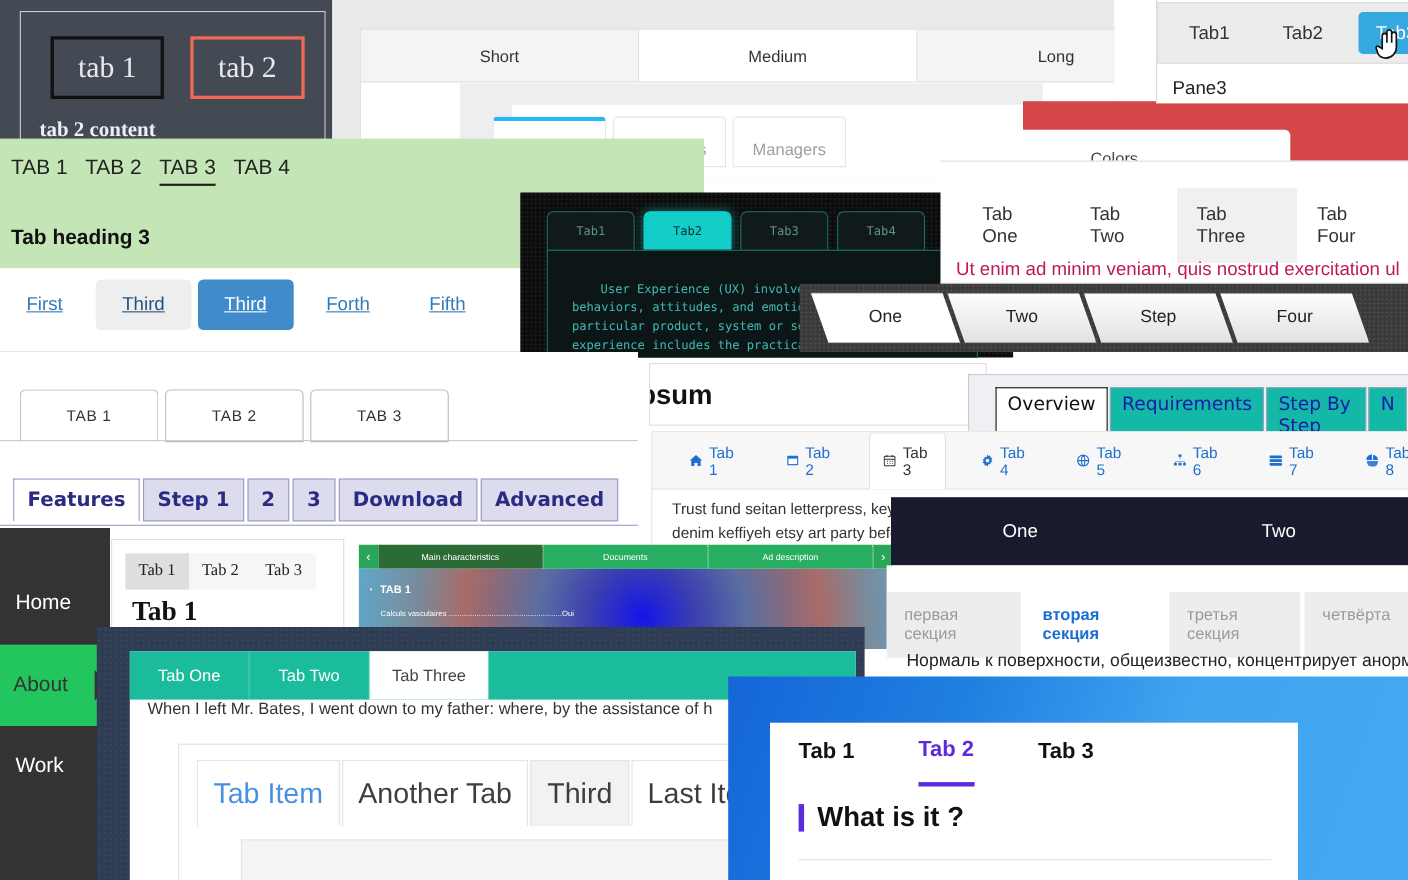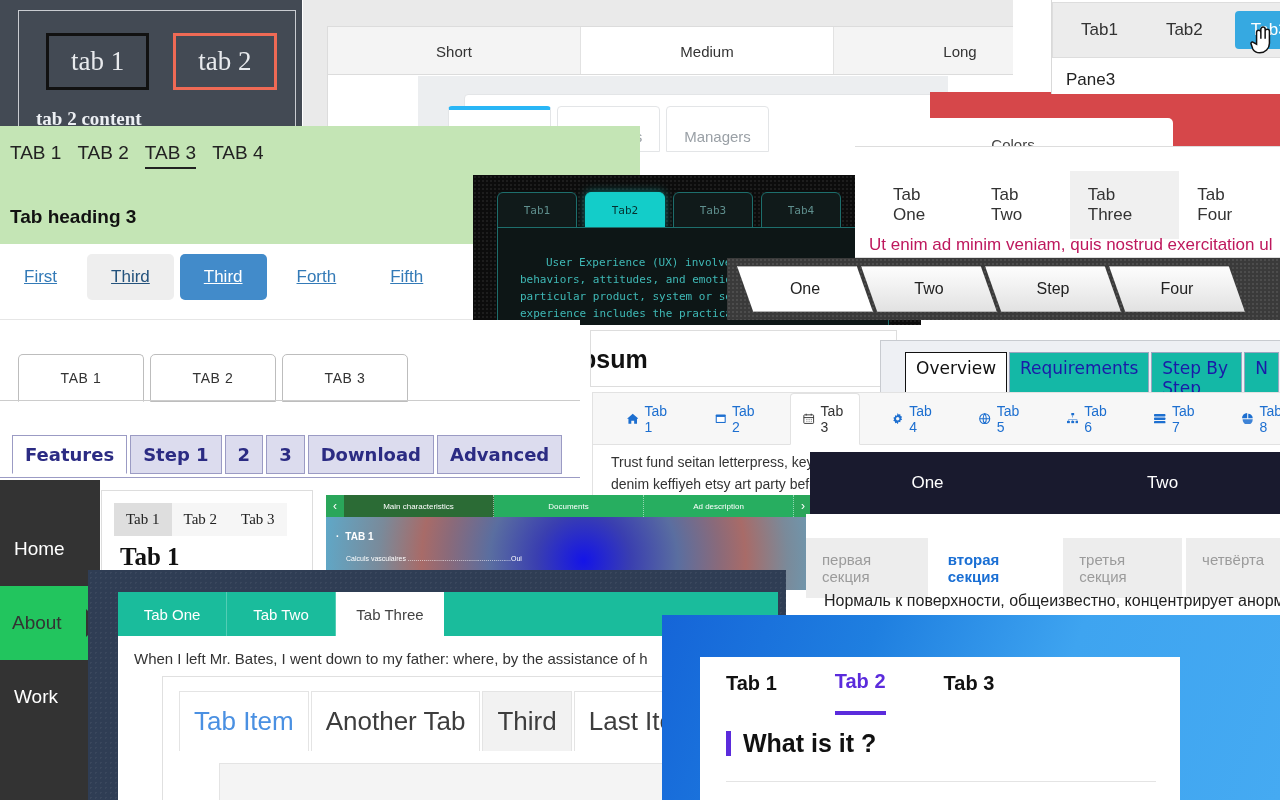--- a/index.html
+++ b/index.html
@@ -148,21 +148,21 @@
   .l18 .pane .h:before{content:"·";margin-right:6px;}
   .l18 .pane .r{position:absolute;left:20px;top:38px;font-size:7px;color:#fff;}
 
   
   .l19{left:88px;top:570px;width:698px;height:230px;background:#2f3d54;
       background-image:radial-gradient(rgba(255,255,255,.05) 1px, transparent 1px);background-size:5px 5px;}
   .l19 .card{position:absolute;left:30px;top:22px;width:660px;height:210px;background:#fff;}
   .l19 .bar{position:absolute;left:0;top:0;width:100%;height:44px;background:#1abc9c;display:flex;}
   .l19 .t{width:108px;display:flex;align-items:center;justify-content:center;font-size:15px;color:#fff;border-right:1px solid rgba(255,255,255,.25);}
   .l19 .t.active{background:#fff;color:#444;border-right:none;}
-  .l19 .p{position:absolute;left:16px;top:58px;font-size:15px;color:#333;white-space:nowrap;}
+  .l19 .p{position:absolute;left:16px;top:44px;font-size:15px;color:#333;white-space:nowrap;}
   .l19 .inner{position:absolute;left:44px;top:84px;width:600px;height:130px;background:#fff;border:1px solid #e0e0e0;}
   .l19 .itabs{position:absolute;left:16px;top:14px;display:flex;}
   .l19 .it{padding:14px 14px;font-size:26px;color:#3d3d3d;border:1px solid #e4e4e4;border-bottom:none;background:#fff;margin-right:2px;}
   .l19 .it.active{color:#4a90e2;}
   .l19 .it.hl{background:#f2f2f2;}
   .l19 .ipane{position:absolute;left:56px;top:86px;width:540px;height:60px;background:#f4f4f4;border:1px solid #e4e4e4;}
 
   
   .l20{left:810px;top:452px;width:470px;height:62px;background:#191a2e;}
   .l20 .bar{position:absolute;left:0;top:0;width:100%;height:62px;display:flex;}

